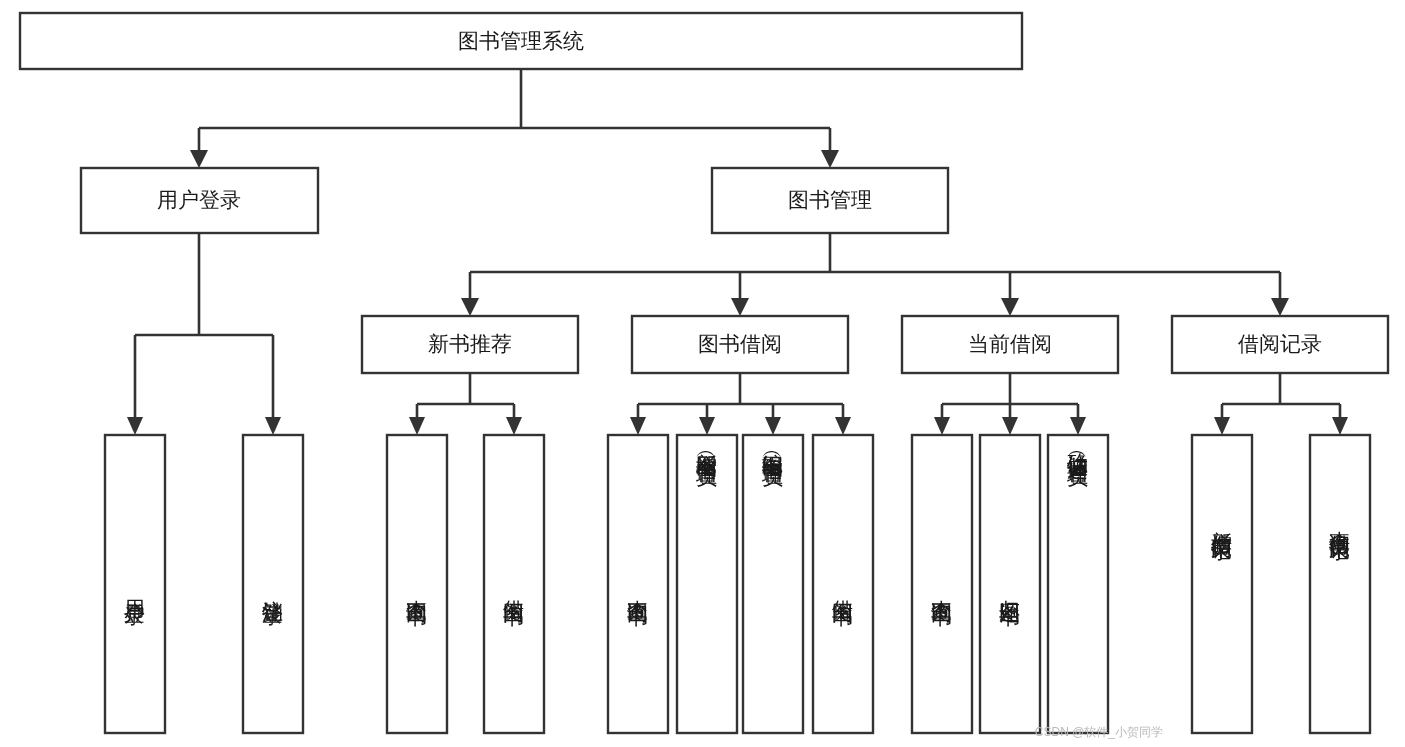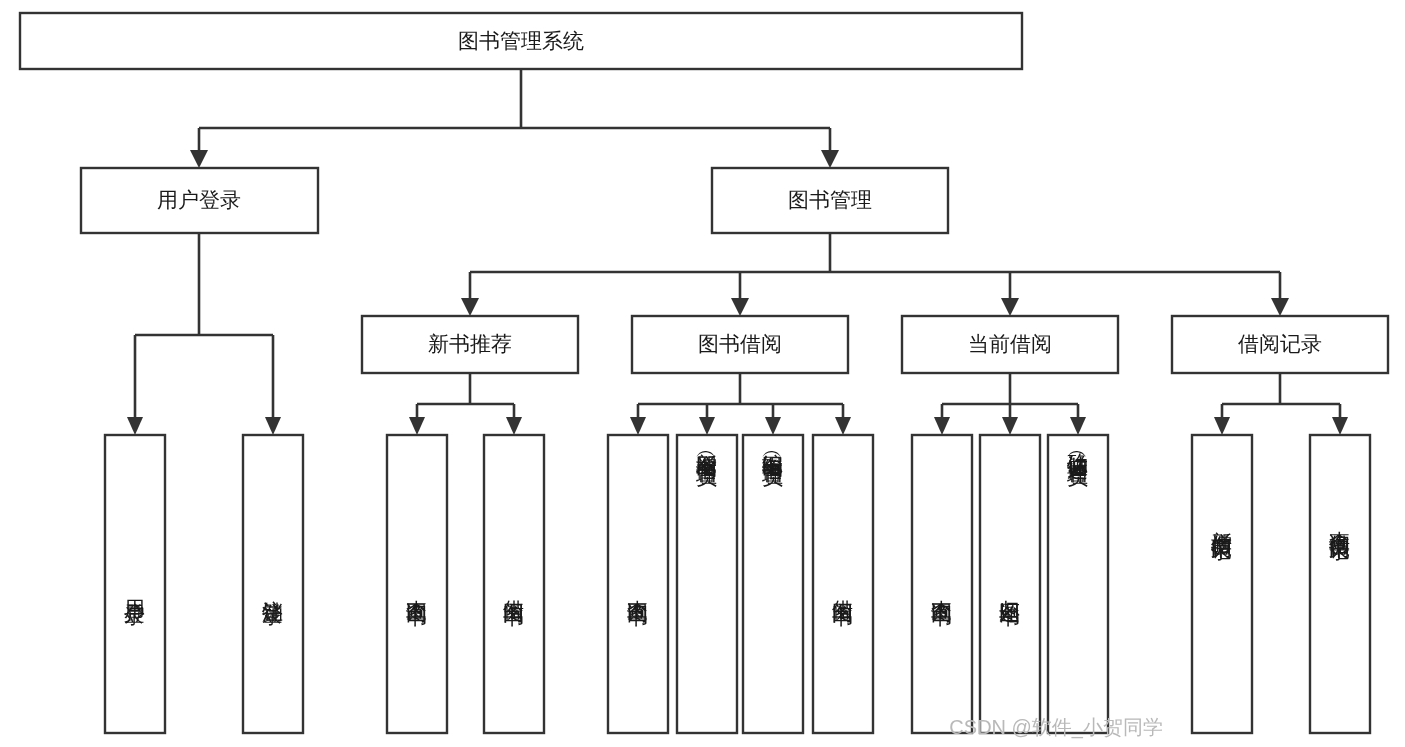--- a/index.html
+++ b/index.html
@@ -55,21 +55,21 @@
     font-size: 21px;
     text-anchor: middle;
     writing-mode: vertical-rl;
     letter-spacing: 2px;
   }
   .watermark-text {
     position: absolute;
     right: 8px;
     bottom: 6px;
     font-family: "Liberation Sans", sans-serif;
-    font-size: 20px;
+    font-size: 12px;
     color: #b9b9b9;
     white-space: nowrap;
     pointer-events: none;
     user-select: none;
   }
 </style>
 </head>
 <body>
 
 <div id="diagram-root">

